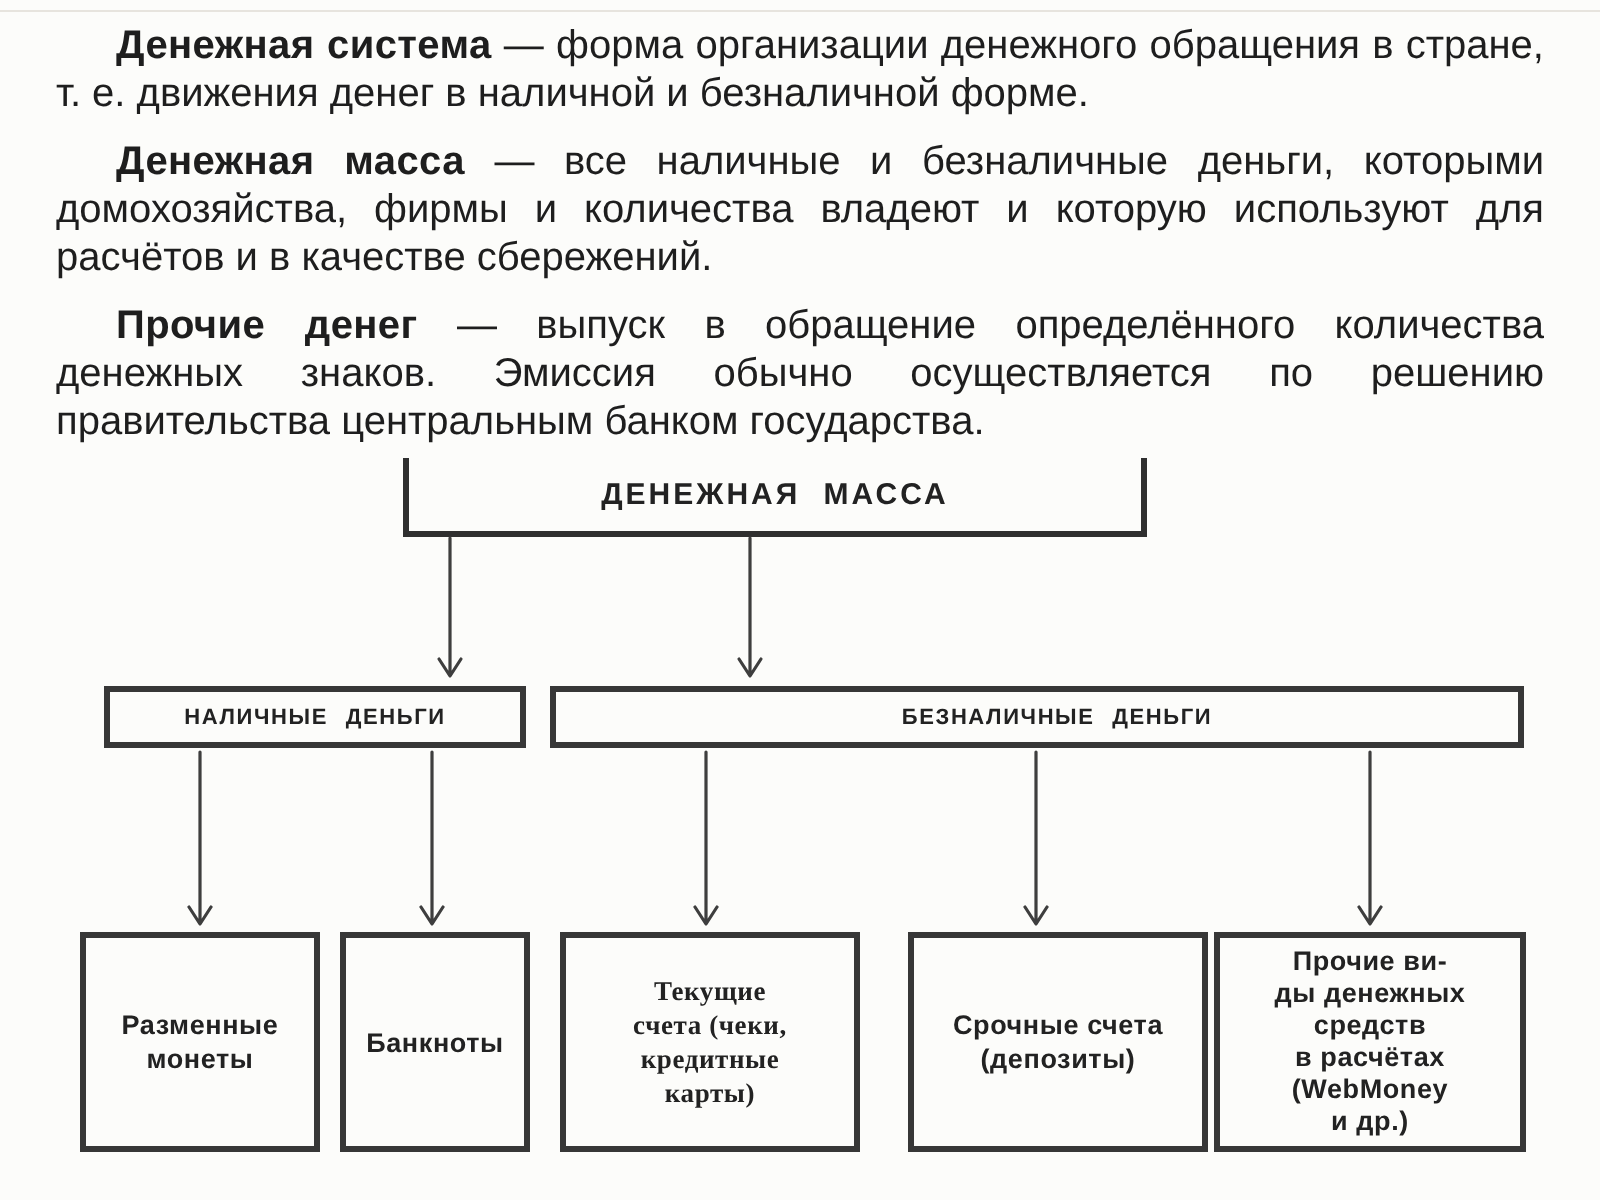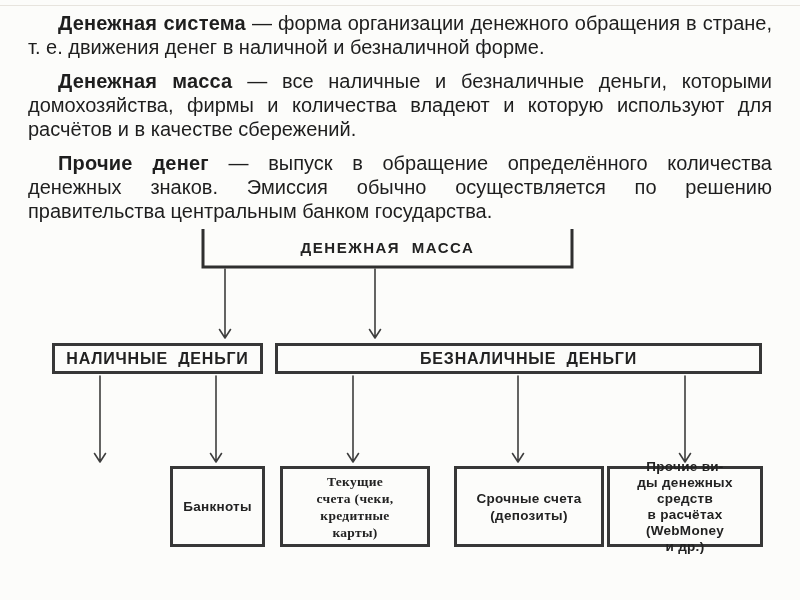--- a/index.html
+++ b/index.html
@@ -22,24 +22,24 @@
 
   
   .node{
     position:absolute;box-sizing:border-box;
     display:flex;align-items:center;justify-content:center;
     text-align:center;font-weight:bold;color:#222;
   }
   .root-label{left:203px;top:231px;width:369px;height:33px;
     font-size:15px;letter-spacing:1.5px;word-spacing:6px;}
   .branch{border:3px solid #373737;background:#fcfcfa;top:343px;height:31px;
-    font-size:16px;letter-spacing:.8px;word-spacing:5px;}
+    font-size:11px;letter-spacing:.8px;word-spacing:5px;}
   .b1{left:52px;width:211px;}
   .b2{left:275px;width:487px;padding-left:20px;}
-  .leaf{border:3px solid #373737;background:#fcfcfa;top:466px;height:81px;
+  .leaf{border:3px solid #373737;background:#fcfcfa;top:466px;height:110px;
     font-size:13.5px;line-height:17px;letter-spacing:.3px;}
   .leaf .lines{white-space:pre-line;}
   .l1{left:40px;width:120px;}
   .l2{left:170px;width:95px;}
   .l3{left:280px;width:150px;font-family:Liberation Serif, serif;}
   .l4{left:454px;width:150px;}
   .l5{left:607px;width:156px;line-height:16px;}
 </style>
 </head>
 <body>
@@ -62,20 +62,24 @@
     <path class="arrow" d="M 353 376 V 460 M 347.5 453.5 L 353 462 L 358.5 453.5"></path>
     <path class="arrow" d="M 518 376 V 460 M 512.5 453.5 L 518 462 L 523.5 453.5"></path>
     <path class="arrow" d="M 685 376 V 460 M 679.5 453.5 L 685 462 L 690.5 453.5"></path>
   </svg>
 
   <div class="node root-label">ДЕНЕЖНАЯ МАССА</div>
 
   <div class="node branch b1">НАЛИЧНЫЕ ДЕНЬГИ</div>
   <div class="node branch b2">БЕЗНАЛИЧНЫЕ ДЕНЬГИ</div>
 
+  <div class="node leaf l1">
+    <span class="lines">Разменные
+монеты</span>
+  </div>
   <div class="node leaf l2">
     <span class="lines">Банкноты</span>
   </div>
   <div class="node leaf l3">
     <span class="lines">Текущие
 счета (чеки,
 кредитные
 карты)</span>
   </div>
   <div class="node leaf l4">

